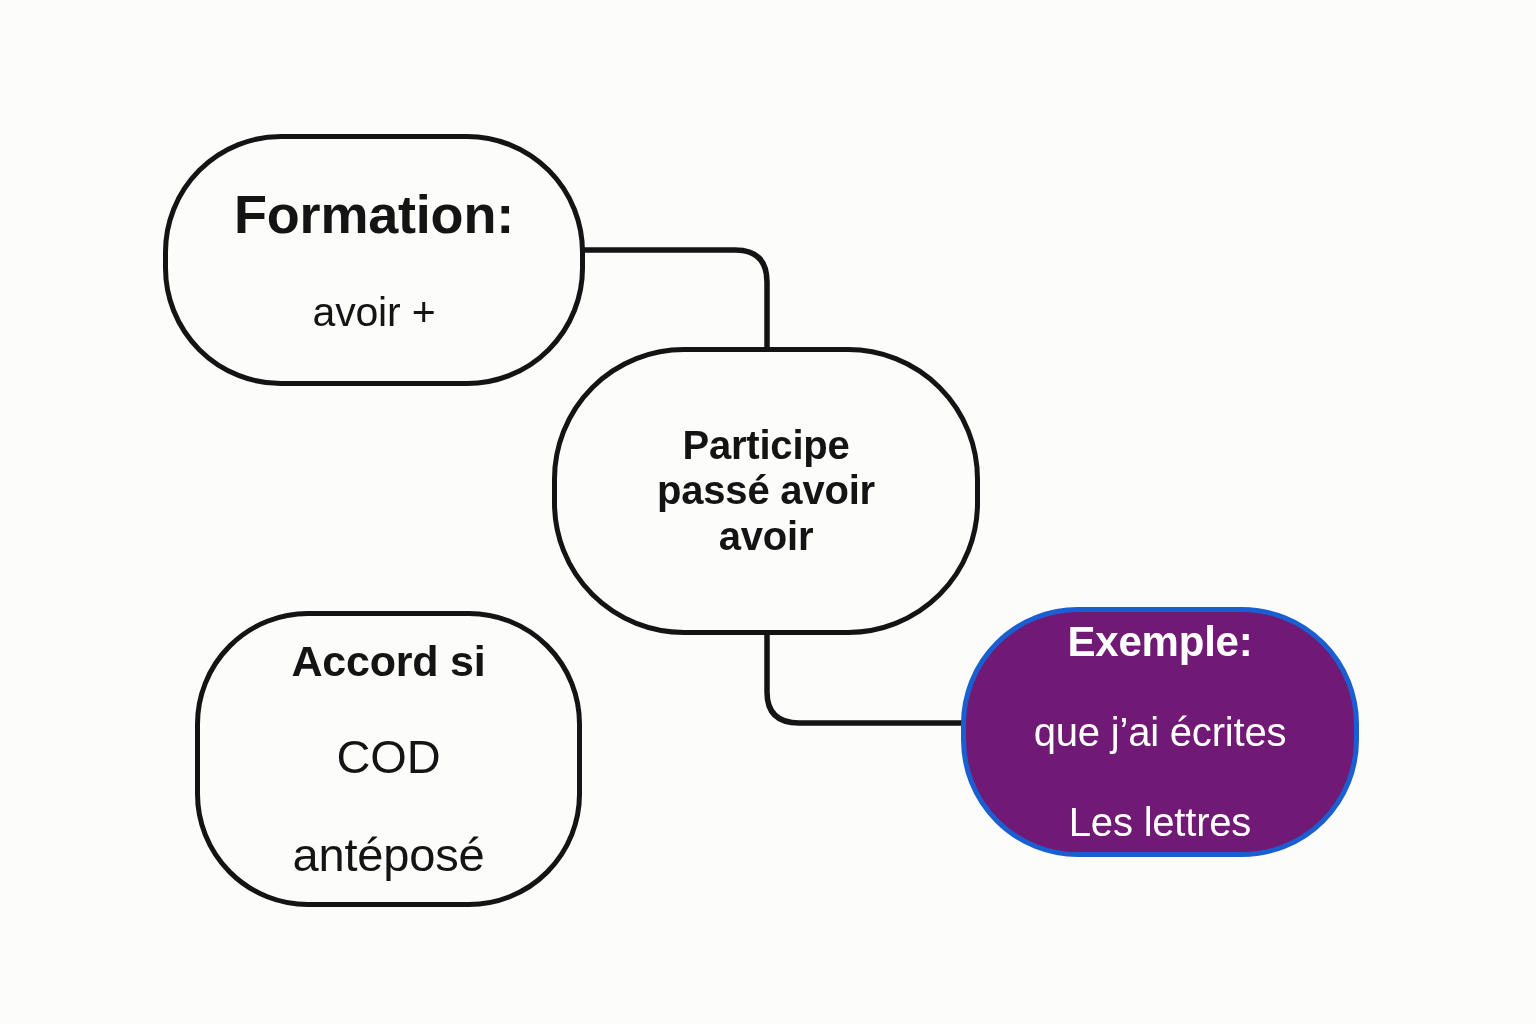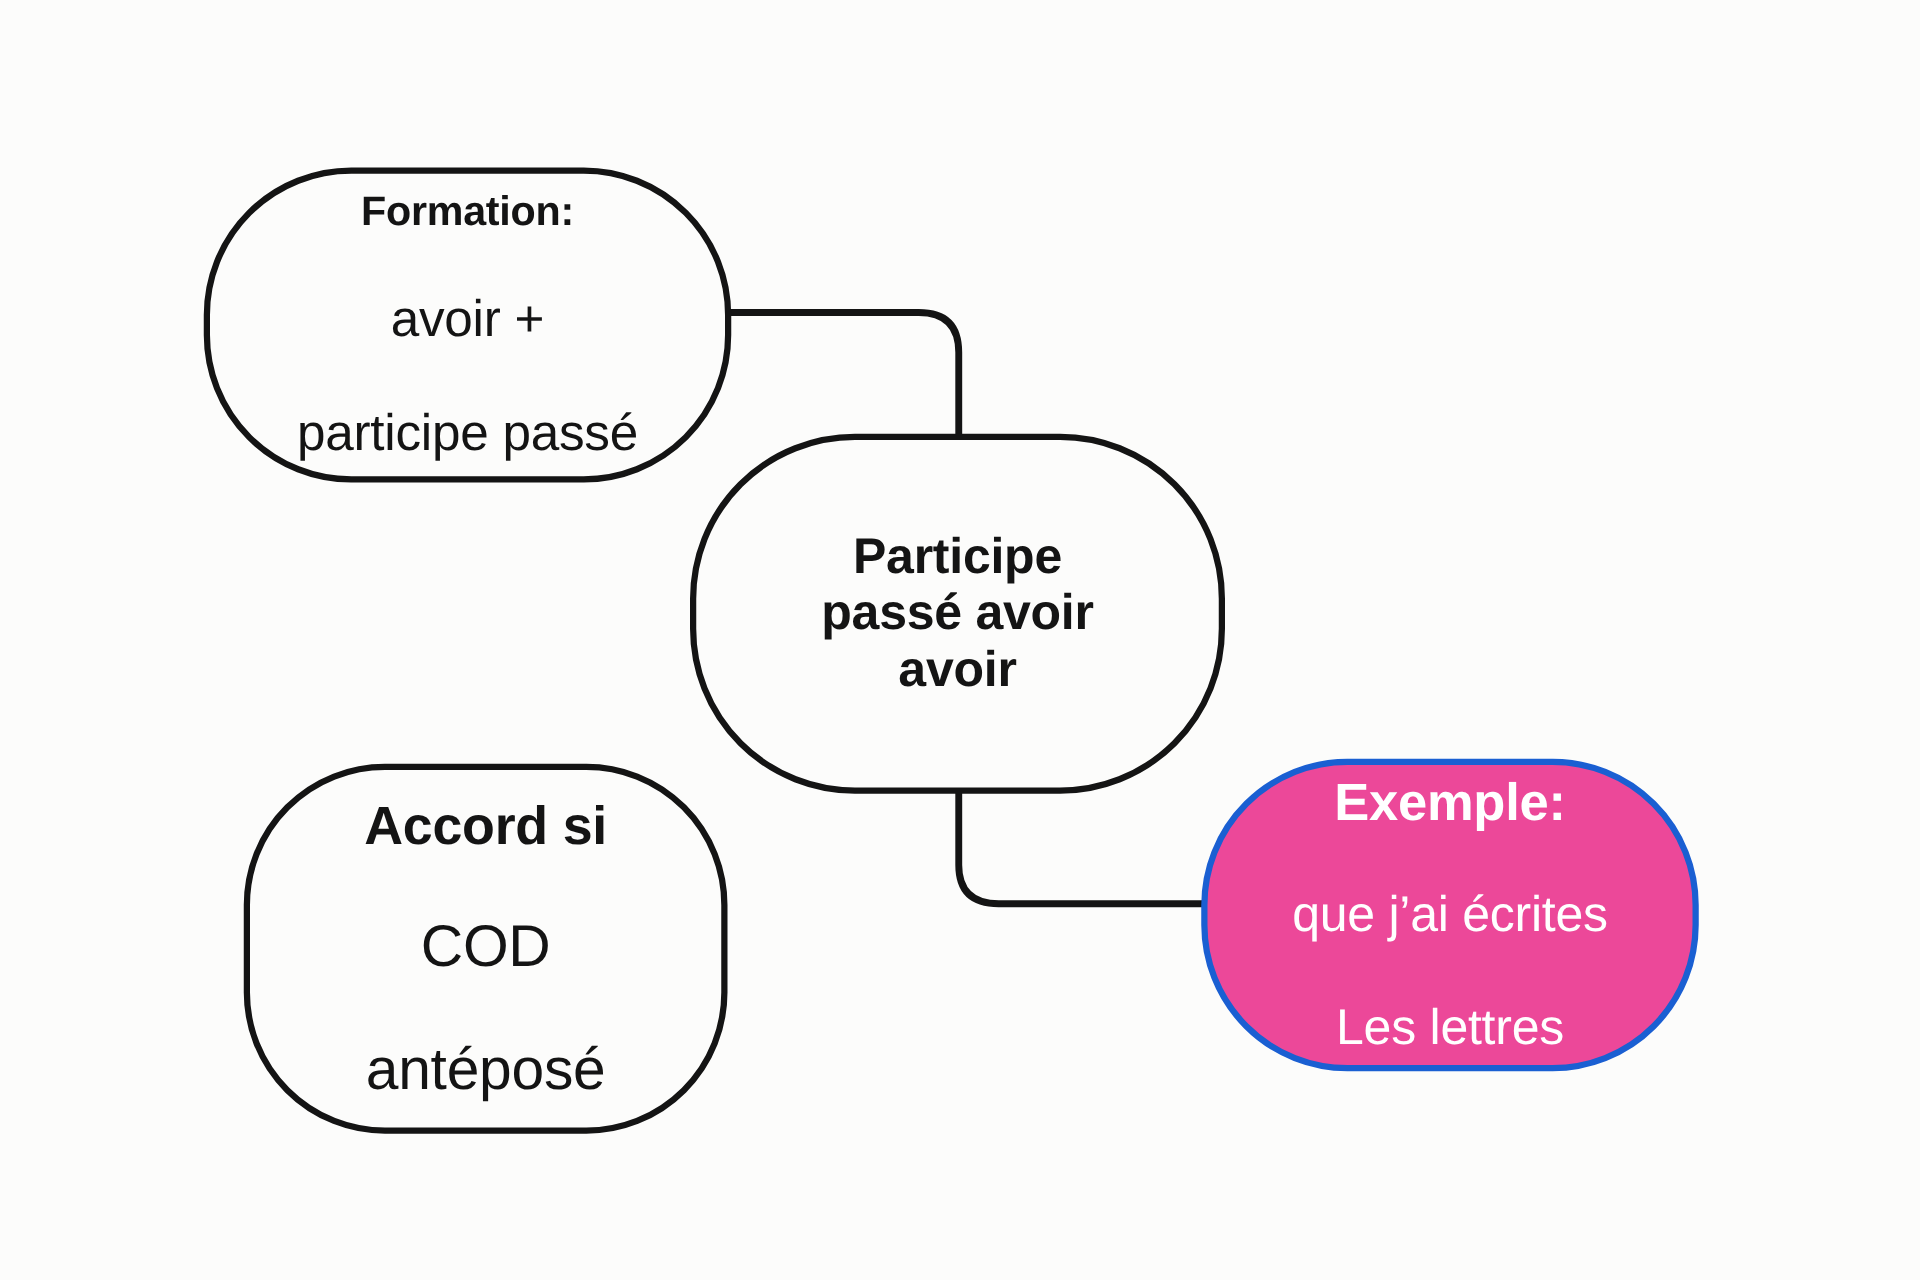--- a/index.html
+++ b/index.html
@@ -38,21 +38,21 @@
     align-items: center;
     justify-content: center;
     text-align: center;
     line-height: 1.14;
   }
   .node.outline {
     background: #fcfcfb;
     border: 5px solid #141414;
   }
   .node.filled {
-    background: #ec4899;
+    background: #701a75;
     border: 5px solid #1a5fd2;
     color: #ffffff;
   }
   .node .title {
     font-weight: 700;
     letter-spacing: -0.2px;
   }
   .node .line {
     font-weight: 400;
     letter-spacing: -0.2px;
@@ -69,21 +69,21 @@
 
   
   #node-formation {
     left: 163px;
     top: 134px;
     width: 422px;
     height: 252px;
     border-radius: 118px;
     font-size: 41px;
   }
-  #node-formation .title { font-size: 33px; }
+  #node-formation .title { font-size: 54px; }
   #node-formation .line  { font-size: 41px; }
 
   #node-core {
     left: 552px;
     top: 347px;
     width: 428px;
     height: 288px;
     border-radius: 132px;
     font-size: 45px;
   }
@@ -120,21 +120,20 @@
   <svg id="connectors" viewBox="0 0 1536 1024" xmlns="http://www.w3.org/2000/svg">
 
     <path d="M 583 250 L 735 250 Q 767 250 767 282 L 767 352" fill="none" stroke="#141414" stroke-width="5.5" stroke-linecap="butt" stroke-linejoin="round"></path>
 
     <path d="M 767 628 L 767 692 Q 767 723 799 723 L 975 723" fill="none" stroke="#141414" stroke-width="5.5" stroke-linecap="butt" stroke-linejoin="round"></path>
   </svg>
 
   <div class="node outline" id="node-formation">
     <span class="title">Formation:</span>
     <span class="line">avoir +</span>
-    <span class="line">participe passé</span>
   </div>
 
   <div class="node outline" id="node-core">
     <span class="title">Participe</span>
     <span class="title">passé avoir</span>
     <span class="title">avoir</span>
   </div>
 
   <div class="node outline" id="node-accord">
     <span class="title">Accord si</span>

